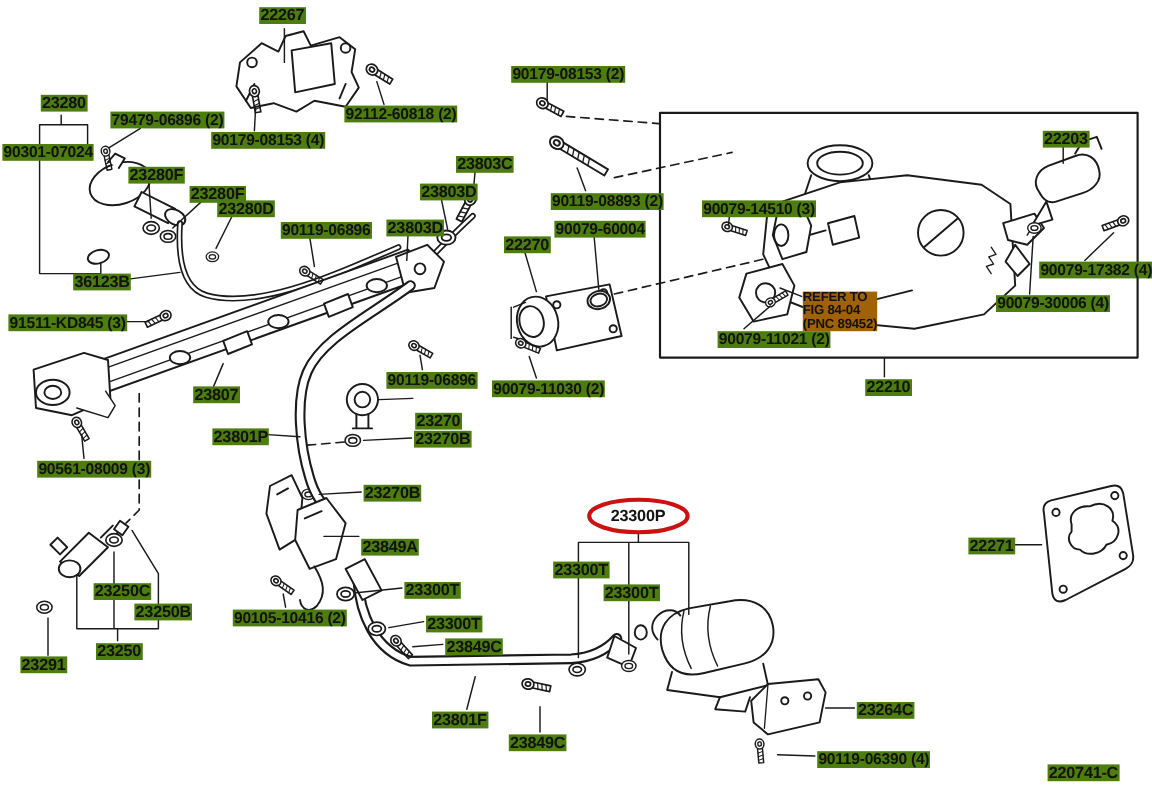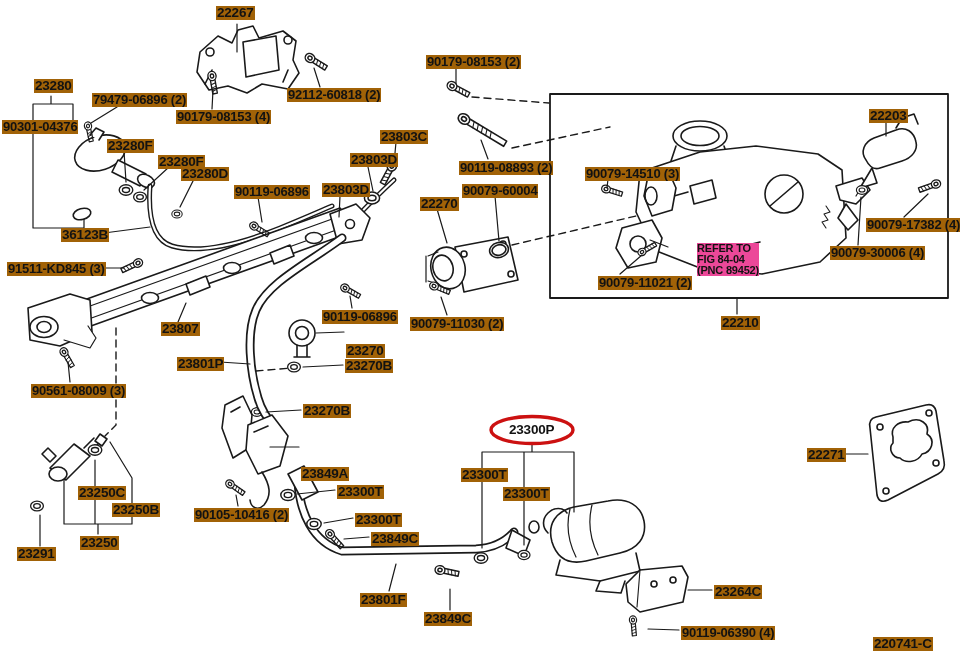--- a/index.html
+++ b/index.html
@@ -5,30 +5,29 @@
   html,body { margin:0; padding:0; background:#e8e8e8; }
   .stage {
     position:relative; width:960px; height:662px; margin:0 auto;
     background:#ffffff; overflow:hidden;
     font-family:"Liberation Sans", sans-serif;
   }
   .stage svg { position:absolute; left:0; top:0; }
   .lbl {
     position:absolute; font-weight:bold; color:#121212;
     white-space:nowrap; line-height:1.05; letter-spacing:-0.2px;
-    background:#a16207; padding:0 1px;
+    background:#4d7c0f; padding:0 1px;
   }
   .lbl.main { font-size:13.5px; }
   .lbl.part { font-size:13px; }
   .lbl.nobg { background:transparent; }
   .refer {
     position:absolute; left:669px; top:243px; font-weight:bold;
     font-size:11px; color:#121212; line-height:1.0; letter-spacing:-0.2px;
-    background:#ec4899;
-    margin-left:28px;
+    background:#a16207;
   }
 </style>
 </head>
 <body>
 
 <div class="stage">
 
 <svg width="960" height="662" viewBox="0 0 960 662">
   <defs>
     <g id="boltg">
@@ -285,21 +284,21 @@
       <path d="M532,444 L532,452 M482,452 L574,452 M482,452 L482,548 M524,452 L524,545 M574,452 L574,512"></path>
     </g>
 
     <ellipse cx="532" cy="430" rx="41" ry="13.5" fill="none" stroke="#cc1111" stroke-width="3.4"></ellipse>
   </g>
 </svg>
 
 <div class="lbl main" style="left:216px;top:6px">22267</div>
 <div class="lbl part" style="left:92px;top:93px">79479-06896 (2)</div>
 <div class="lbl main" style="left:34px;top:79px">23280</div>
-<div class="lbl part" style="left:2px;top:120px">90301-04376</div>
+<div class="lbl part" style="left:2px;top:120px">90301-07024</div>
 <div class="lbl part" style="left:176px;top:110px">90179-08153 (4)</div>
 <div class="lbl part" style="left:287px;top:88px">92112-60818 (2)</div>
 <div class="lbl part" style="left:426px;top:55px">90179-08153 (2)</div>
 <div class="lbl main" style="left:380px;top:130px">23803C</div>
 <div class="lbl main" style="left:350px;top:153px">23803D</div>
 <div class="lbl main" style="left:322px;top:183px">23803D</div>
 <div class="lbl main" style="left:107px;top:139px">23280F</div>
 <div class="lbl main" style="left:158px;top:155px">23280F</div>
 <div class="lbl main" style="left:181px;top:167px">23280D</div>
 <div class="lbl part" style="left:234px;top:185px">90119-06896</div>
@@ -309,21 +308,21 @@
 <div class="lbl main" style="left:61px;top:228px">36123B</div>
 <div class="lbl part" style="left:7px;top:262px">91511-KD845 (3)</div>
 <div class="lbl part" style="left:322px;top:310px">90119-06896</div>
 <div class="lbl main" style="left:161px;top:322px">23807</div>
 <div class="lbl main" style="left:346px;top:344px">23270</div>
 <div class="lbl part" style="left:410px;top:317px">90079-11030 (2)</div>
 <div class="lbl main" style="left:177px;top:357px">23801P</div>
 <div class="lbl main" style="left:345px;top:359px">23270B</div>
 <div class="lbl part" style="left:31px;top:384px">90561-08009 (3)</div>
 <div class="lbl main" style="left:303px;top:404px">23270B</div>
-<div class="lbl main" style="left:301px;top:467px">23849A</div>
+<div class="lbl main" style="left:301px;top:449px">23849A</div>
 <div class="lbl main" style="left:337px;top:485px">23300T</div>
 <div class="lbl part" style="left:194px;top:508px">90105-10416 (2)</div>
 <div class="lbl main" style="left:355px;top:513px">23300T</div>
 <div class="lbl main" style="left:371px;top:532px">23849C</div>
 <div class="lbl main" style="left:78px;top:486px">23250C</div>
 <div class="lbl main" style="left:112px;top:503px">23250B</div>
 <div class="lbl main" style="left:80px;top:536px">23250</div>
 <div class="lbl main" style="left:17px;top:547px">23291</div>
 <div class="lbl main" style="left:360px;top:593px">23801F</div>
 <div class="lbl main" style="left:424px;top:612px">23849C</div>

